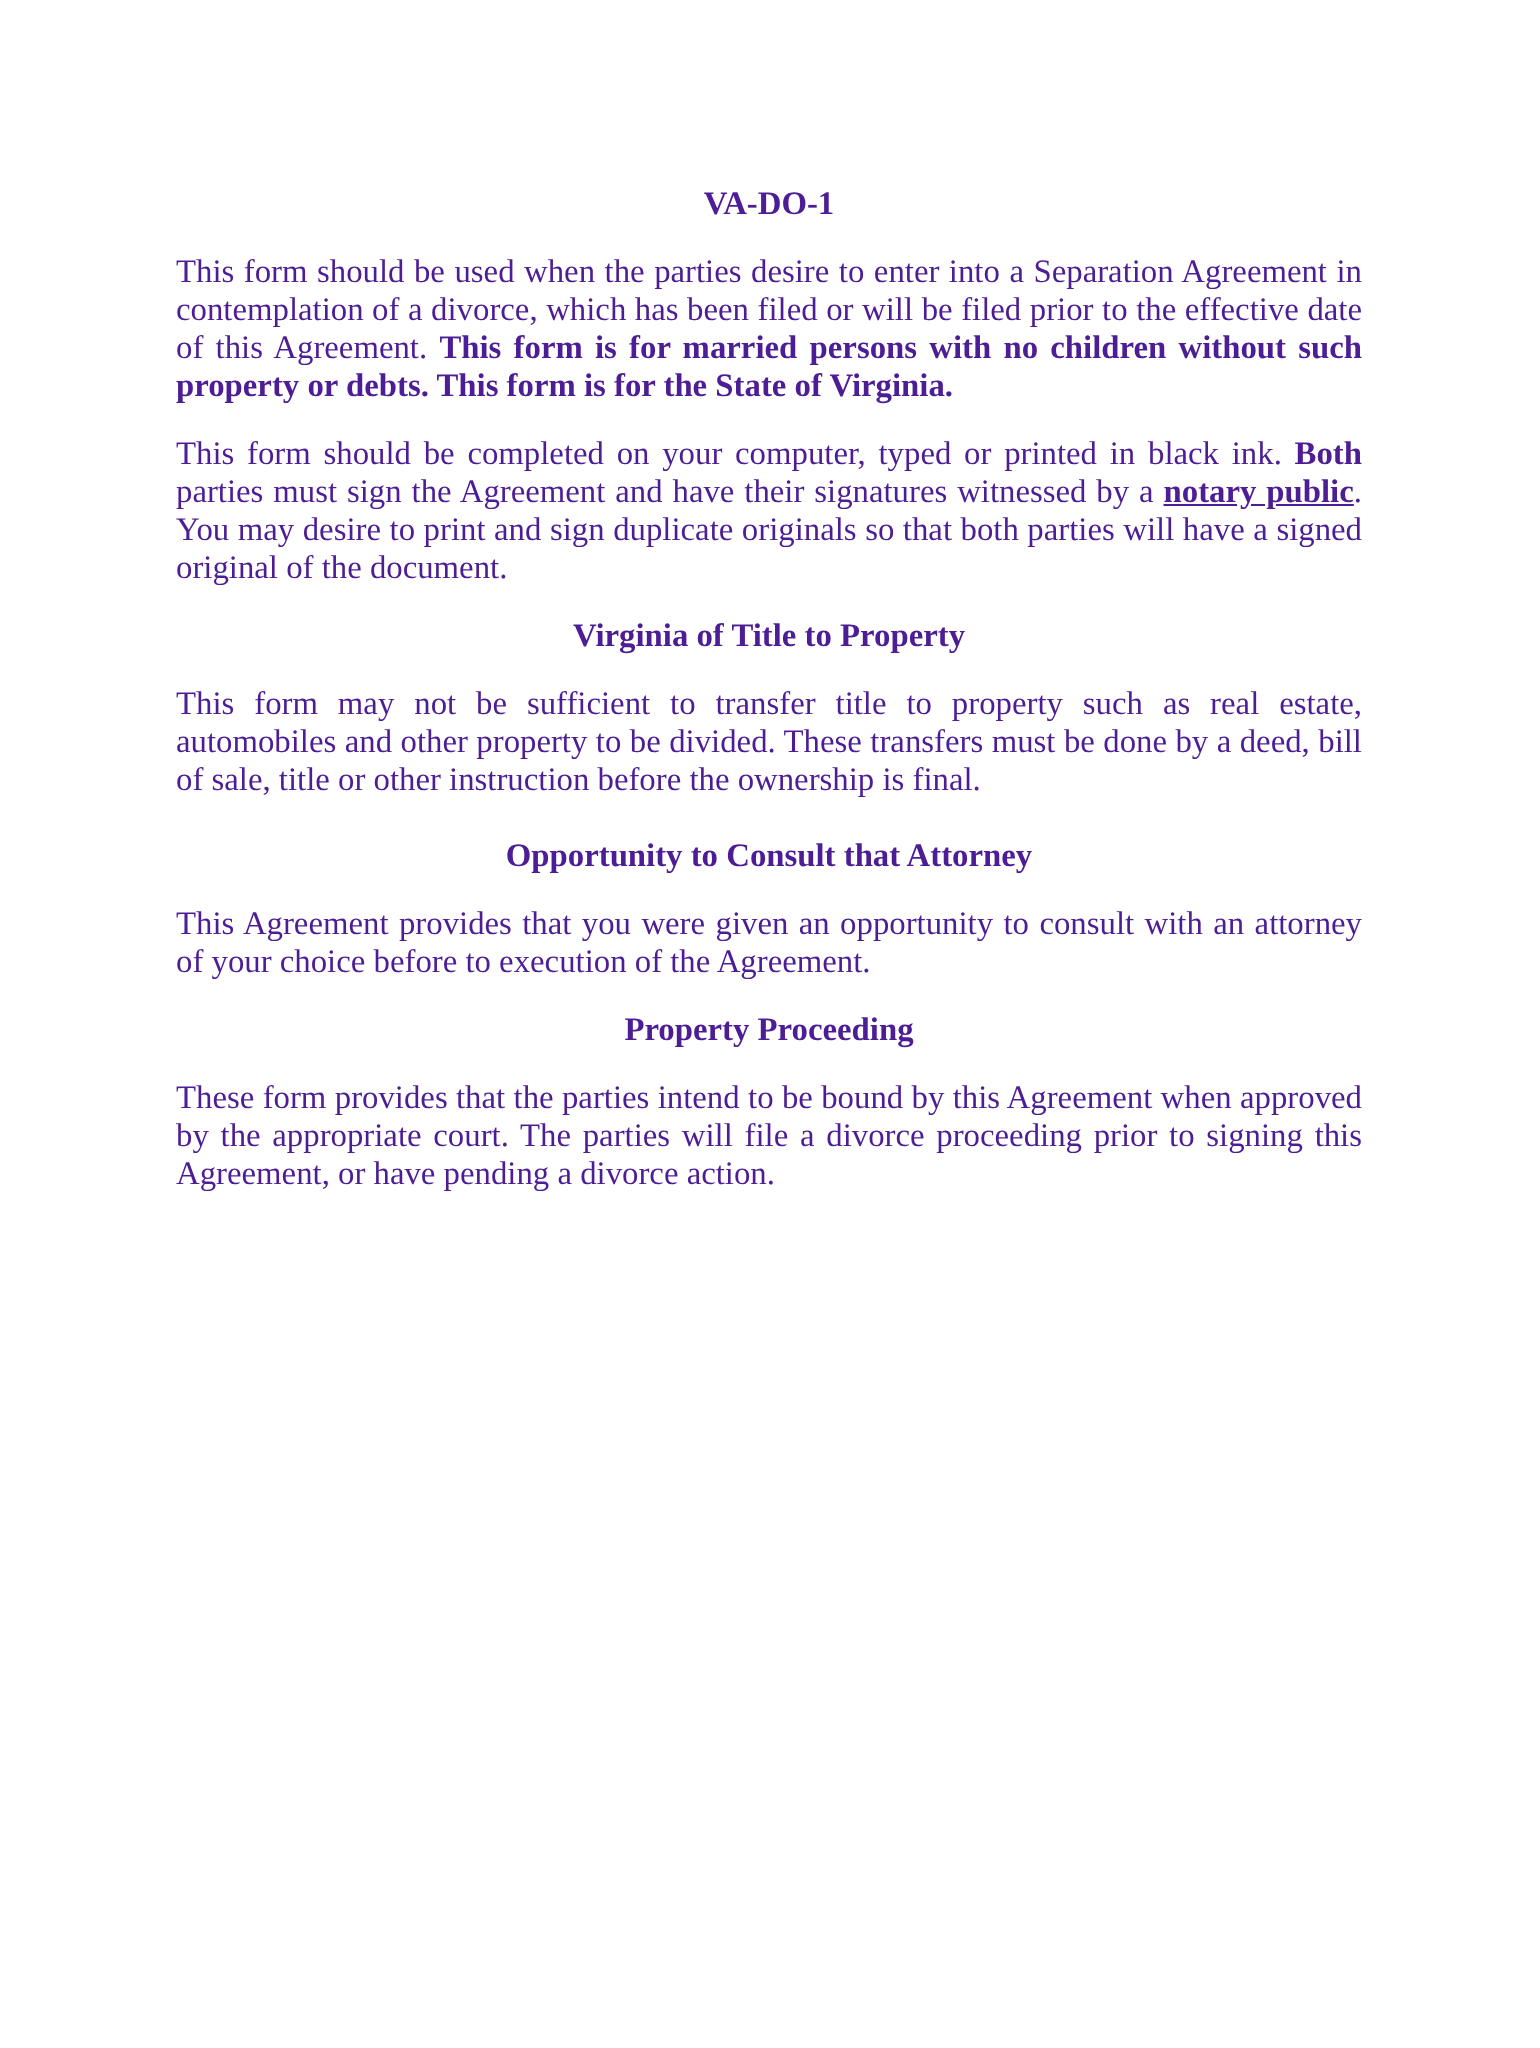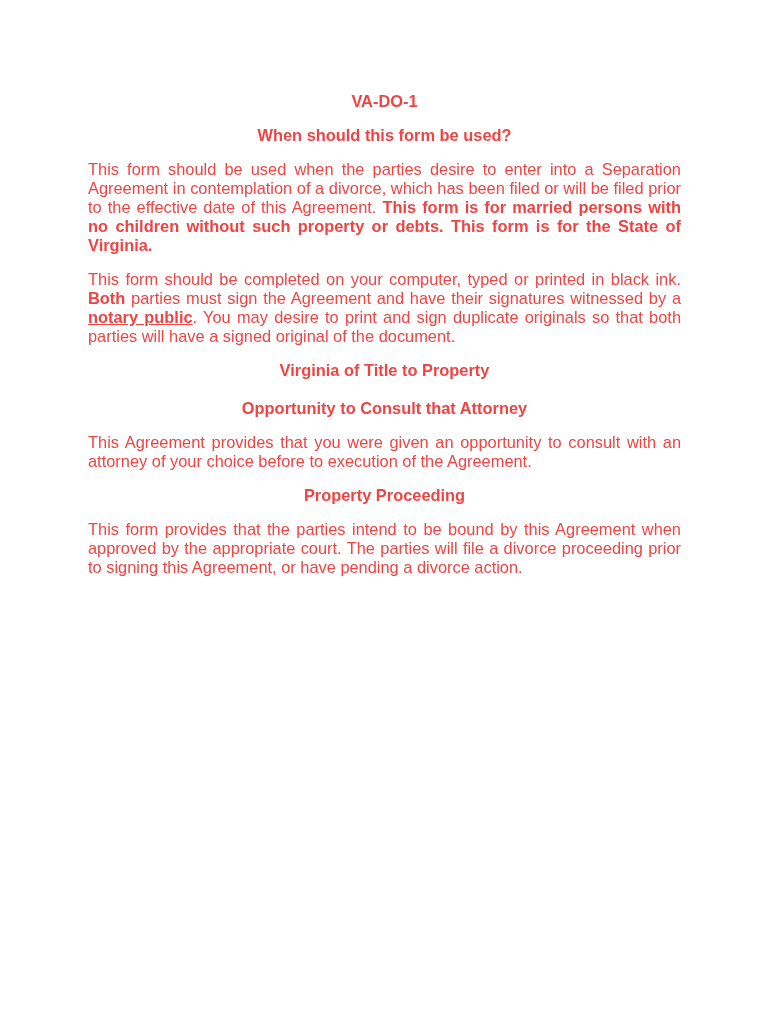--- a/index.html
+++ b/index.html
@@ -8,24 +8,24 @@
     background: #ffffff;
   }
   .page {
     position: relative;
     width: 770px;
     height: 1024px;
     background: #ffffff;
     box-sizing: border-box;
     padding: 92px 89px 0 88px;
     overflow: hidden;
-    font-family: Liberation Sans, sans-serif;
+    font-family: Liberation Serif, serif;
     font-size: 16.4px;
     line-height: 19px;
-    color: #ef4444;
+    color: #4c1d95;
   }
   .heading {
     text-align: center;
     font-weight: bold;
     margin: 0 0 15px 0;
   }
   .para {
     text-align: justify;
     margin: 0 0 15px 0;
   }
@@ -37,30 +37,30 @@
   .gap-before { margin-top: 19px; }
 </style>
 </head>
 <body>
 
 <div class="page">
 
   <div class="heading">VA-DO-1</div>
 
 
-  <div class="heading">When should this form be used?</div>
 
   <div class="para"><span>This form should be used when the parties desire to enter into a Separation Agreement in contemplation of a divorce, which has been filed or will be filed prior to the effective date of this Agreement.  </span><span class="bold">This form is for married persons with no children without such property or debts.  This form is for the State of Virginia.</span></div>
 
   <div class="para"><span>This form should be completed on your computer, typed or printed in black ink.  </span><span class="bold">Both</span><span> parties must sign the Agreement and have their signatures witnessed by a </span><span class="bold-underline">notary public</span><span>.  You may desire to print and sign duplicate originals so that both parties will have a signed original of the document.</span></div>
 
   <div class="heading">Virginia of Title to Property</div>
 
+  <div class="para">This form may not be sufficient to transfer title to property such as real estate, automobiles and other property to be divided.  These transfers must be done by a deed, bill of sale, title or other instruction before the ownership is final.</div>
 
   <div class="heading gap-before">Opportunity to Consult that Attorney</div>
 
   <div class="para">This Agreement provides that you were given an opportunity to consult with an attorney of your choice before to execution of the Agreement.</div>
 
   <div class="heading">Property Proceeding</div>
 
-  <div class="para">This form provides that the parties intend to be bound by this Agreement when approved by the appropriate court.  The parties will file a divorce proceeding prior to signing this Agreement, or have pending a divorce action.</div>
+  <div class="para">These form provides that the parties intend to be bound by this Agreement when approved by the appropriate court.  The parties will file a divorce proceeding prior to signing this Agreement, or have pending a divorce action.</div>
 
 </div>
 
 </body></html>

